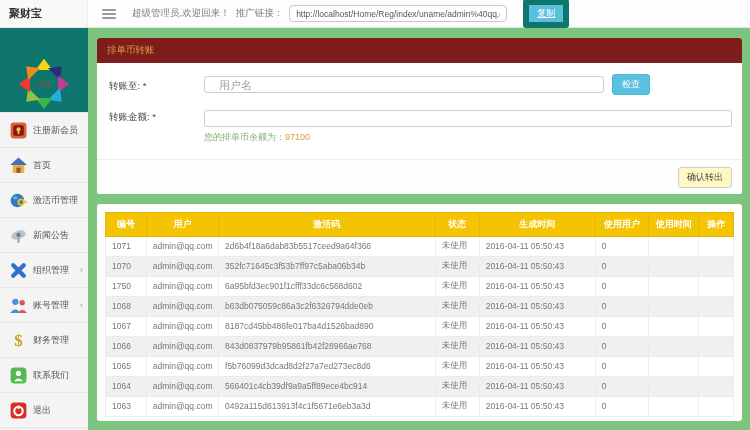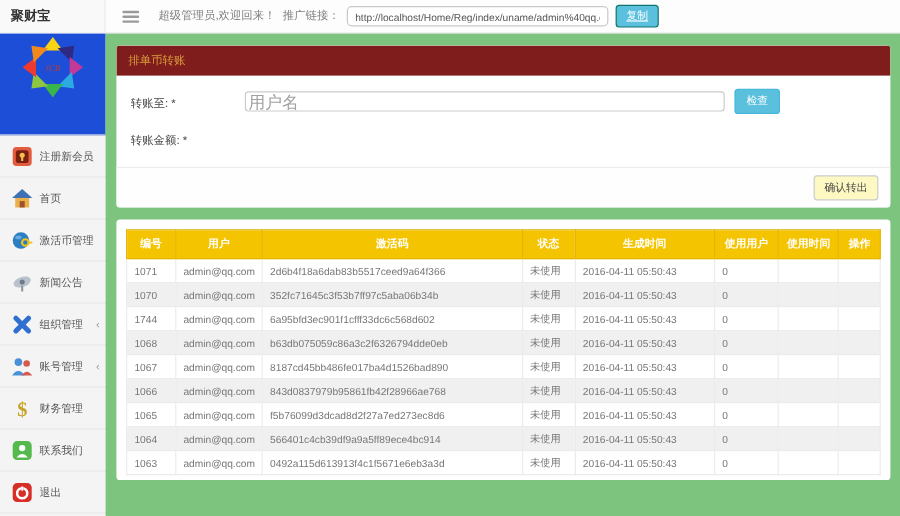--- a/index.html
+++ b/index.html
@@ -9,48 +9,48 @@
   
   .topbar { height:28px; display:flex; align-items:center; background:#fdfdfd;
     border-bottom:1px solid #e6e6e6; }
   .brand { width:88px; height:100%; display:flex; align-items:center; padding-left:9px;
     font-size:11px; font-weight:bold; color:#333; background:#f9f9f9; border-right:1px solid #ececec; }
   .hamburger { width:14px; margin:0 16px 0 14px; cursor:pointer; }
   .hamburger span { display:block; height:2px; background:#9a9a9a; margin:2px 0; border-radius:1px; }
   .welcome { font-size:9.5px; color:#808080; margin-right:6px; white-space:nowrap; }
   .url-input { width:218px; height:17px; border:1px solid #c9c9c9; border-radius:4px;
     font-size:8.5px; color:#555; padding:0 6px; outline:none; }
-  .copy-btn { margin-left:6px; background:#5bc0de; color:#fff; border:1px solid #0f766e;
+  .copy-btn { margin-left:16px; background:#5bc0de; color:#fff; border:6px solid #0f766e;
     border-radius:3px; font-size:9px; padding:2px 8px; cursor:pointer;text-decoration:underline; }
 
   
   .layout { display:flex; height:402px; }
   .sidebar { width:88px; background:#f4f4f4; flex:none; }
-  .logo-block { height:85px; background:#1d4ed8; border-bottom:1px solid #e6e6e6;
-    display:flex; align-items:flex-start; justify-content:center; }
+  .logo-block { height:85px; background:#0f766e; border-bottom:1px solid #e6e6e6;
+    display:flex; align-items:flex-end; justify-content:center; }
   .nav-item { height:35px; display:flex; align-items:center; padding-left:9px;
     border-bottom:1px solid #e7e7e7; cursor:pointer; }
   .nav-item .nicon { width:19px; height:19px; flex:none; margin-right:5px; }
   .nav-item .nlabel { font-size:9px; color:#555; white-space:nowrap; }
   .nav-item .chev { margin-left:auto; padding-right:5px; font-size:9px; color:#999; }
 
   .content { flex:1; background:#7dc47e; padding:10px 8px 6px 9px; overflow:hidden; }
 
   
   .card { background:#fff; border-radius:3px; overflow:hidden; }
   .card + .card { margin-top:10px; }
   .card-header { background:#7f1d1d; color:#dd9e3c; font-size:9.5px; padding:6px 10px; }
 
   
   .form-body { padding:11px 10px 2px 12px; }
   .form-row { display:flex; align-items:center; margin-bottom:13px; }
   .form-row.top { align-items:flex-start; }
   .f-label { width:95px; flex:none; font-size:9.5px; color:#454545; padding-top:3px; }
-  .txt { height:17px; border:1px solid #ccc; border-radius:3px; font-size:14px;
-    color:#555; padding:0 2px; outline:none; }
+  .txt { height:17px; border:1px solid #ccc; border-radius:3px; font-size:11px;
+    color:#555; padding:0 14px; outline:none; }
   .txt::placeholder { color:#a0a0a0; }
   .to-input { width:400px; }
   .check-btn { margin-left:8px; background:#5bc0de; color:#fff; border:1px solid #46b8da;
     border-radius:3px; font-size:9px; padding:3px 9px; cursor:pointer; }
   .amount-wrap { flex:1; }
   .amount-input { width:100%; }
   .hint { margin-top:4px; font-size:9px; color:#88ac74; }
   .hint .num { color:#dc9a3c; }
   .card-footer { border-top:1px solid #ededed; background:#fefefe; padding:6px 10px; text-align:right; }
   .submit-btn { background:#fef9c3; border:1px solid #ccc; border-radius:3px; font-size:9px;
@@ -206,20 +206,26 @@
     <section class="card">
       <div class="card-header">排单币转账</div>
       <div class="form-body">
         <div class="form-row">
           <label class="f-label">转账至: *</label>
           <input class="txt to-input" type="text" placeholder="用户名" style="">
           <button class="check-btn">检查</button>
         </div>
         <div class="form-row top">
           <label class="f-label">转账金额: *</label>
+          <div class="amount-wrap">
+            <input class="txt amount-input" type="text" style="">
+            <div class="hint">
+              <span>您的排单币余额为：</span><span class="num">97100</span>
+            </div>
+          </div>
         </div>
       </div>
       <div class="card-footer">
         <button class="submit-btn">确认转出</button>
       </div>
     </section>
 
     <section class="card">
       <div class="records-body">
         <table>
@@ -250,21 +256,21 @@
                 <td>1070</td>
                 <td>admin@qq.com</td>
                 <td>352fc71645c3f53b7ff97c5aba06b34b</td>
                 <td>未使用</td>
                 <td>2016-04-11 05:50:43</td>
                 <td>0</td>
                 <td></td>
                 <td></td>
               </tr>
               <tr>
-                <td>1744</td>
+                <td>1750</td>
                 <td>admin@qq.com</td>
                 <td>6a95bfd3ec901f1cfff33dc6c568d602</td>
                 <td>未使用</td>
                 <td>2016-04-11 05:50:43</td>
                 <td>0</td>
                 <td></td>
                 <td></td>
               </tr>
               <tr>
                 <td>1068</td>

